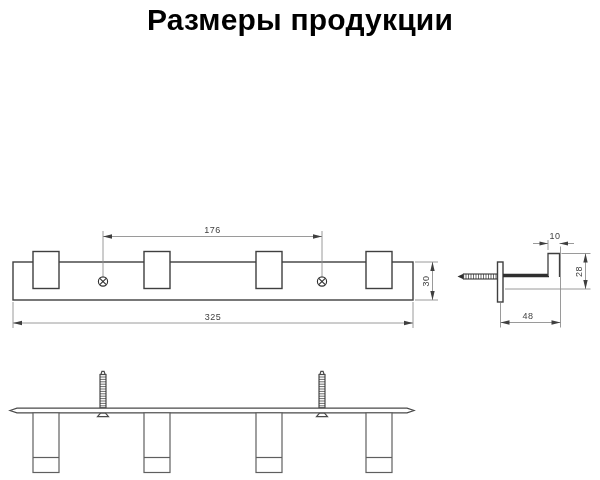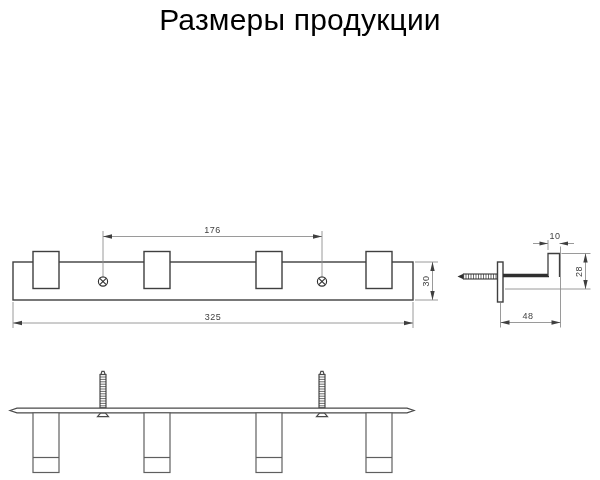--- a/index.html
+++ b/index.html
@@ -1,19 +1,19 @@
 <!DOCTYPE html>
 <html><head>
 <meta charset="utf-8">
 <style>
   html,body{margin:0;padding:0;background:#ffffff;}
   body{width:600px;height:480px;position:relative;overflow:hidden;
        font-family:"Liberation Sans",sans-serif;}
   .title{position:absolute;top:3px;left:0;width:600px;text-align:center;
-         font-size:30px;font-weight:400;color:#000;letter-spacing:0.2px;}
+         font-size:30px;font-weight:700;color:#000;letter-spacing:0.2px;}
   svg{position:absolute;top:0;left:0;}
   .obj{stroke:#3f3f3f;stroke-width:1.4;fill:#ffffff;}
   .obj2{stroke:#4a4a4a;stroke-width:1.2;fill:#ffffff;}
   .hookb{stroke:#5f5f5f;stroke-width:1.2;fill:#ffffff;}
   .thin{stroke:#8f8f8f;stroke-width:0.9;fill:none;}
   .dark{stroke:#2f2f2f;stroke-width:1.1;fill:none;}
   .arr{fill:#3f3f3f;stroke:none;}
   .dimtxt{font-family:"Liberation Sans",sans-serif;font-size:9px;fill:#3f3f3f;
           letter-spacing:0.5px;}
   .hatch{stroke:#2f2f2f;stroke-width:0.7;}

